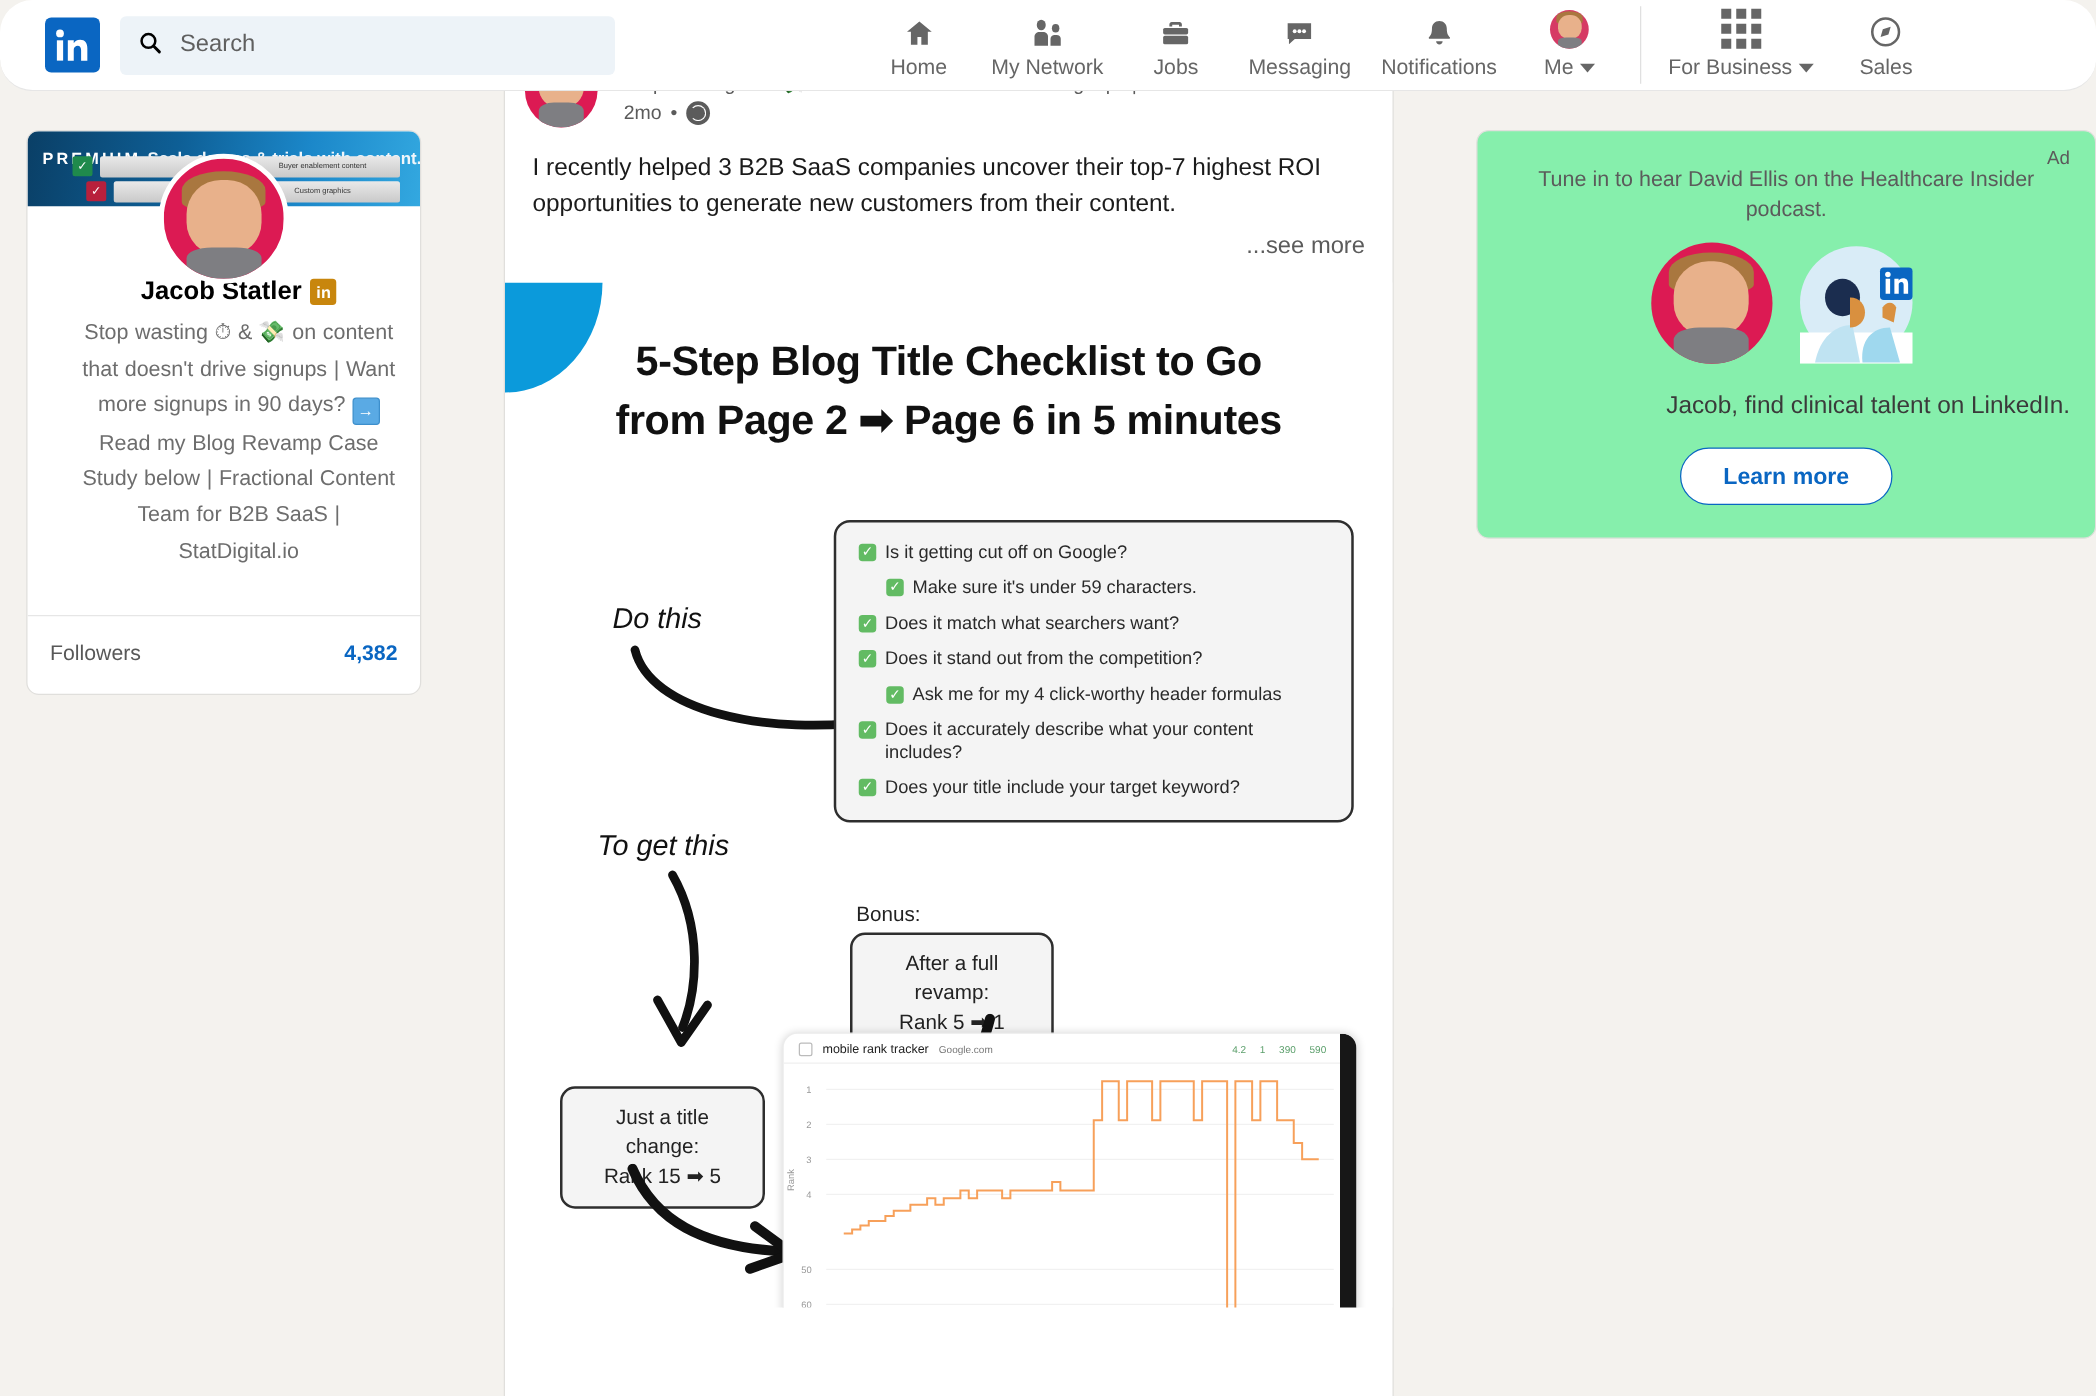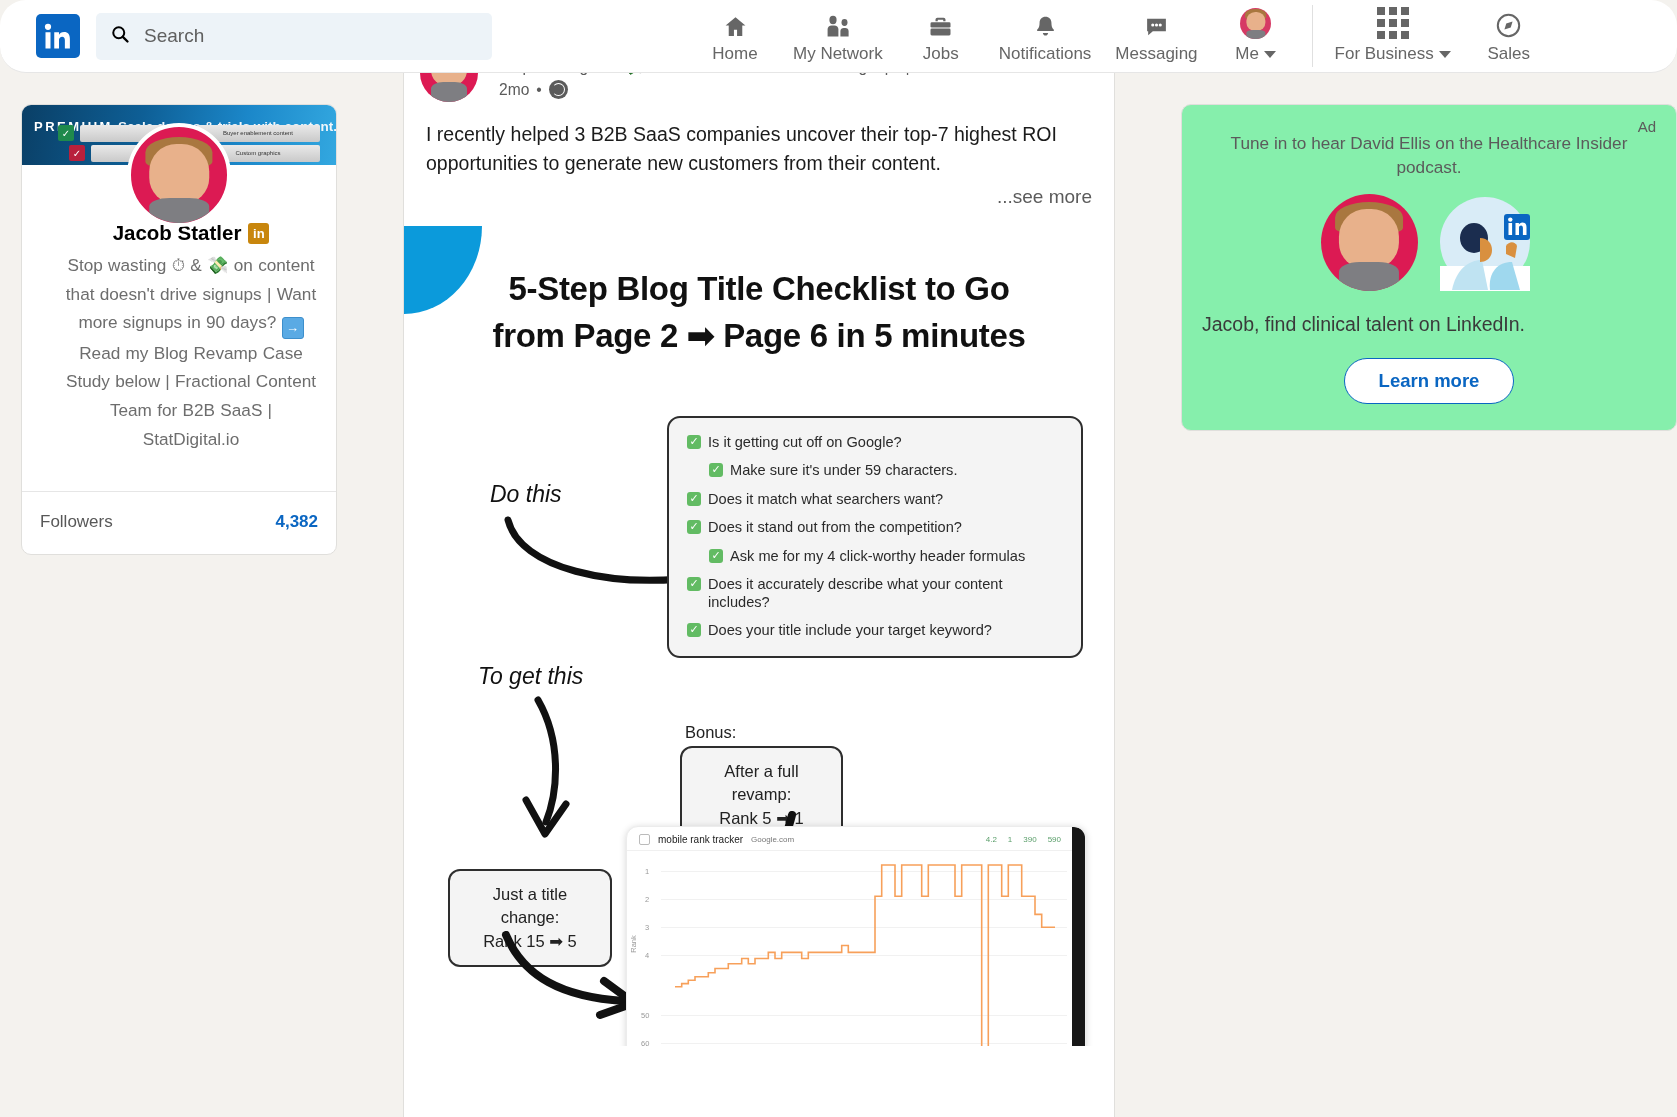--- a/index.html
+++ b/index.html
@@ -250,21 +250,21 @@
     text-align:center; font-size: 17.2px; color:#5b5b5b; line-height:1.42;
     margin-top: 14px; padding: 0 4px;
   }
   .ad-imgs { display:flex; align-items:center; justify-content:center; gap: 14px; margin-top: 14px; }
   .ad-avatar {
     width: 97px; height: 97px; border-radius:50%; overflow:hidden; position:relative;
     background: radial-gradient(circle at 50% 44%, #e8b893 0 30%, #dc1a53 31% 100%);
   }
   .ad-illus { width: 106px; height: 97px; position:relative; }
   .ad-title {
-    text-align:left; font-size: 19.5px; color:#3a3a3a; margin-top: 22px;
+    text-align:right; font-size: 19.5px; color:#3a3a3a; margin-top: 22px;
   }
   .learn-more {
     display:block; margin: 22px auto 0; padding: 11px 34px;
     border: 1.6px solid #0a66c2; border-radius: 28px;
     color:#0a66c2; background:#fff; font-size: 18.5px; font-weight:600;
     font-family:"Liberation Sans", sans-serif; cursor:pointer;
   }
 </style>
 </head>
 <body>
@@ -319,37 +319,37 @@
           <rect x="2.4" y="8" width="19.2" height="5" rx="1.3"></rect>
           <rect x="2.4" y="14" width="19.2" height="6.6" rx="1.3"></rect>
         </svg>
       </span>
       <span class="lbl">Jobs</span>
     </div>
 
     <div class="nav-item">
       <span class="ico">
         <svg width="27" height="25" viewBox="0 0 24 24" fill="#666">
-          <path d="M12 2.6c-3.4 0-5.7 2.5-5.7 5.8 0 4.4-1.3 5.6-2.3 6.7-.4.4-.1 1.2.5 1.2h15c.6 0 .9-.8.5-1.2-1-1.1-2.3-2.3-2.3-6.7 0-3.3-2.3-5.8-5.7-5.8z"></path>
-          <path d="M9.5 18.2h5c0 1.4-1.1 2.5-2.5 2.5s-2.5-1.1-2.5-2.5z"></path>
-        </svg>
-      </span>
-      <span class="lbl">Notifications</span>
-    </div>
-
-    <div class="nav-item">
-      <span class="ico">
-        <svg width="27" height="25" viewBox="0 0 24 24" fill="#666">
           <path d="M3 4.5h18v12H8.5L4 20.5V16.5H3z"></path>
           <circle cx="8.4" cy="10.5" r="1.5" fill="#fff"></circle>
           <circle cx="12" cy="10.5" r="1.5" fill="#fff"></circle>
           <circle cx="15.6" cy="10.5" r="1.5" fill="#fff"></circle>
         </svg>
       </span>
       <span class="lbl">Messaging</span>
+    </div>
+
+    <div class="nav-item">
+      <span class="ico">
+        <svg width="27" height="25" viewBox="0 0 24 24" fill="#666">
+          <path d="M12 2.6c-3.4 0-5.7 2.5-5.7 5.8 0 4.4-1.3 5.6-2.3 6.7-.4.4-.1 1.2.5 1.2h15c.6 0 .9-.8.5-1.2-1-1.1-2.3-2.3-2.3-6.7 0-3.3-2.3-5.8-5.7-5.8z"></path>
+          <path d="M9.5 18.2h5c0 1.4-1.1 2.5-2.5 2.5s-2.5-1.1-2.5-2.5z"></path>
+        </svg>
+      </span>
+      <span class="lbl">Notifications</span>
     </div>
 
     <div class="nav-item">
       <span class="ico">
         <span class="avatar-nav">
           <span class="hair"></span>
             <span class="face"></span>
             <span class="neck"></span>
         </span>
       </span>

